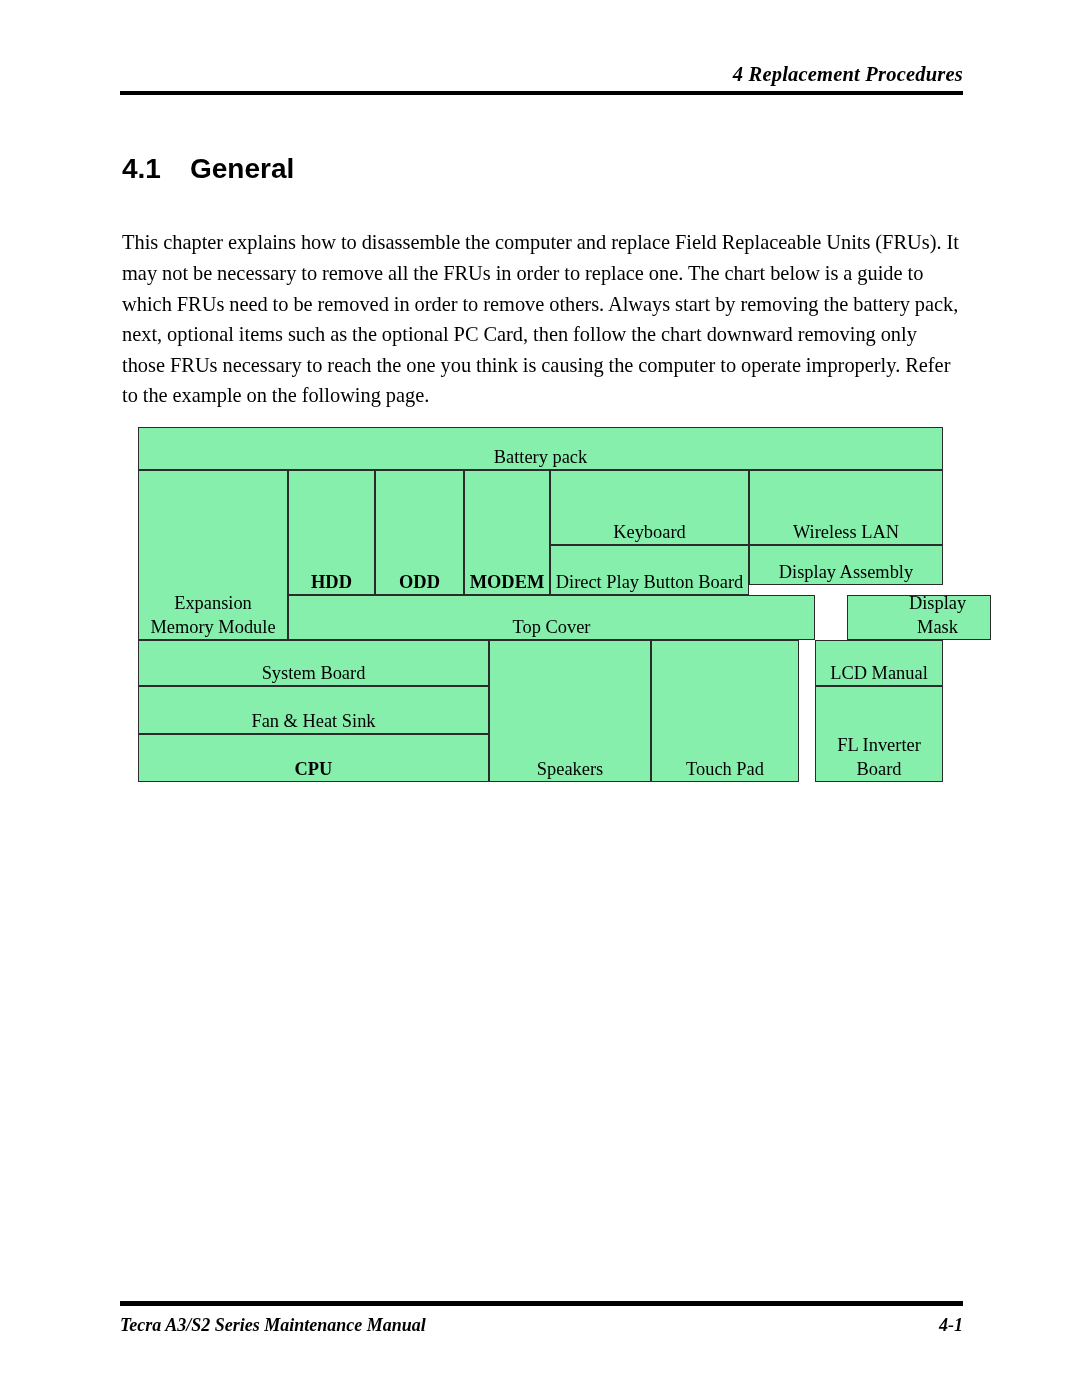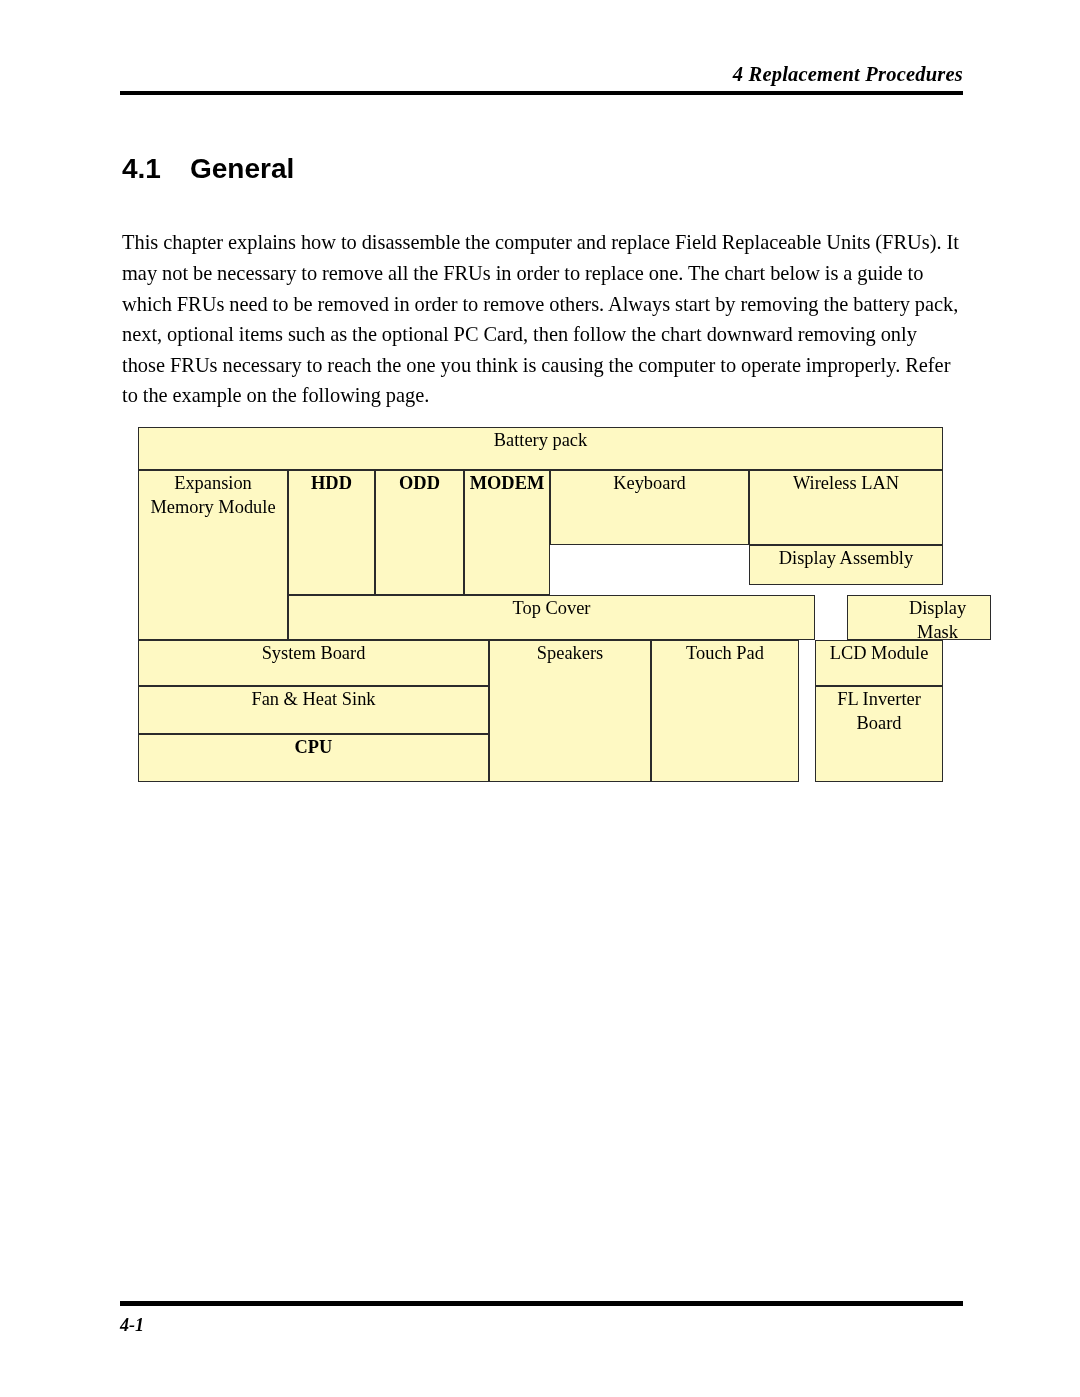--- a/index.html
+++ b/index.html
@@ -86,27 +86,27 @@
     left: 138px;
     top: 427px;
     width: 805px;
     height: 355px;
   }
   .cell {
     position: absolute;
     box-sizing: border-box;
     border: 1.4px solid #2b2b2b;
     display: flex;
-    align-items: flex-start;
+    align-items: flex-end;
     justify-content: center;
     text-align: center;
     font-family: "Liberation Serif", "DejaVu Serif", serif;
     font-size: 18.4px;
     line-height: 24px;
-    background: #fef9c3;
+    background: #86efac;
     padding: 0 3px;
   }
   .cell .cell-label {
     display: block;
     width: 100%;
   }
   .cell.bold .cell-label {
     font-weight: 700;
   }
 
@@ -177,50 +177,54 @@
       </div>
       <div class="cell bold" style="left: 326px; top: 43px; width: 86px; height: 125px;">
         <span class="cell-label">MODEM</span>
       </div>
       <div class="cell" style="left: 412px; top: 43px; width: 199px; height: 75px;">
         <span class="cell-label">Keyboard</span>
       </div>
       <div class="cell" style="left: 611px; top: 43px; width: 194px; height: 75px;">
         <span class="cell-label">Wireless LAN</span>
       </div>
+      <div class="cell" style="left: 412px; top: 118px; width: 199px; height: 50px;">
+        <span class="cell-label">Direct Play Button Board</span>
+      </div>
       <div class="cell" style="left: 611px; top: 118px; width: 194px; height: 40px;">
         <span class="cell-label">Display Assembly</span>
       </div>
       <div class="cell" style="left: 150px; top: 168px; width: 527px; height: 45px;">
         <span class="cell-label">Top Cover</span>
       </div>
       <div class="cell" style="left: 709px; top: 168px; width: 144px; height: 45px; padding-left: 40px;">
         <span class="cell-label">Display Mask</span>
       </div>
       <div class="cell" style="left: 0px; top: 213px; width: 351px; height: 46px;">
         <span class="cell-label">System Board</span>
       </div>
       <div class="cell" style="left: 351px; top: 213px; width: 162px; height: 142px;">
         <span class="cell-label">Speakers</span>
       </div>
       <div class="cell" style="left: 513px; top: 213px; width: 148px; height: 142px;">
         <span class="cell-label">Touch Pad</span>
       </div>
       <div class="cell" style="left: 677px; top: 213px; width: 128px; height: 46px;">
-        <span class="cell-label">LCD Module</span>
+        <span class="cell-label">LCD Manual</span>
       </div>
       <div class="cell" style="left: 0px; top: 259px; width: 351px; height: 48px;">
         <span class="cell-label">Fan &amp; Heat Sink</span>
       </div>
       <div class="cell" style="left: 677px; top: 259px; width: 128px; height: 96px;">
         <span class="cell-label">FL Inverter Board</span>
       </div>
       <div class="cell bold" style="left: 0px; top: 307px; width: 351px; height: 48px;">
         <span class="cell-label">CPU</span>
       </div>
     </div>
 
   <div class="footer-rule"></div>
   <div class="page-footer">
+    <span class="footer-left">Tecra A3/S2 Series Maintenance Manual</span>
     <span class="footer-right">4-1</span>
   </div>
 
 </div>
 
 </body></html>

